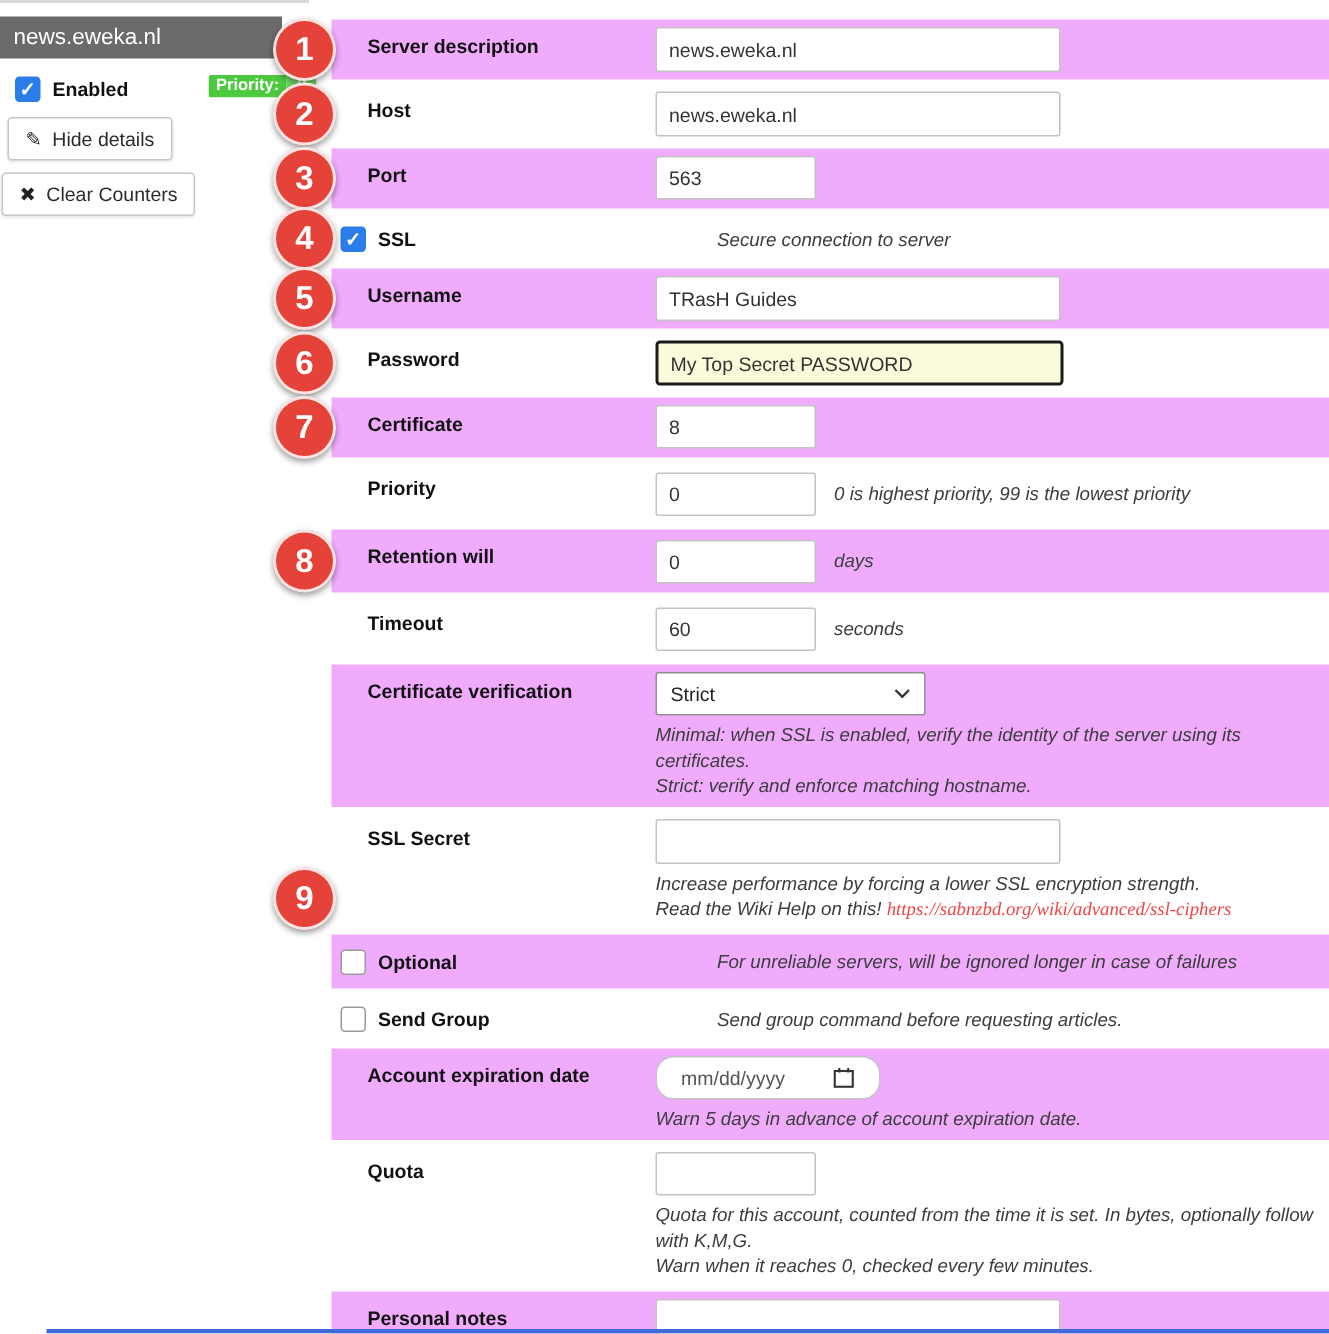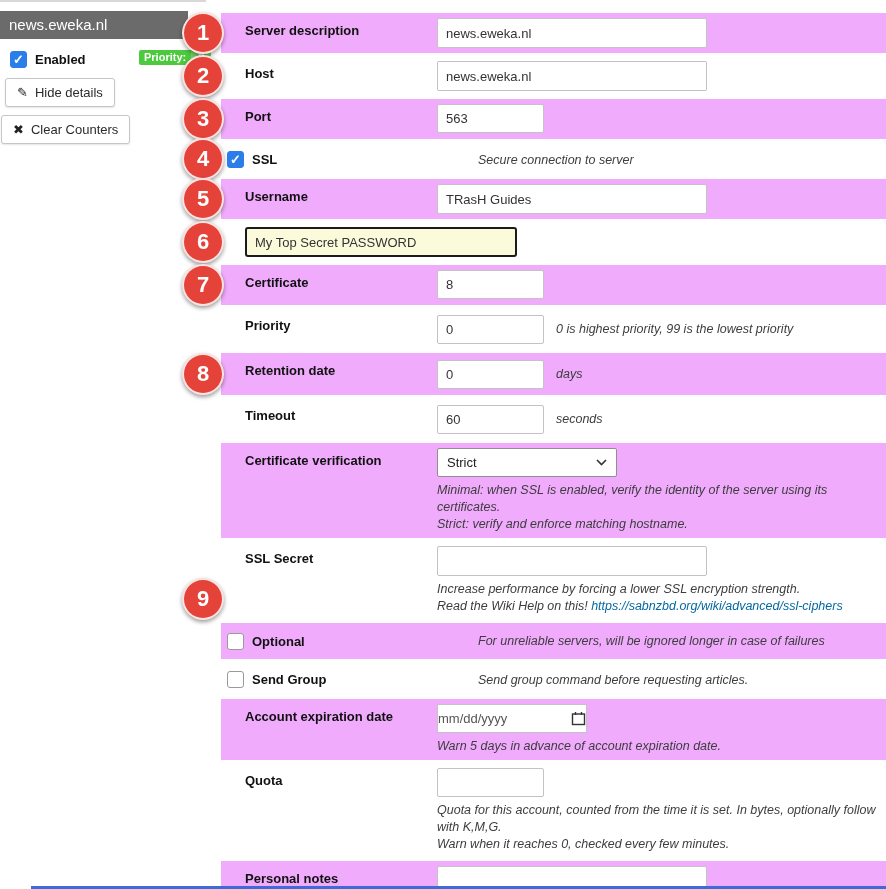--- a/index.html
+++ b/index.html
@@ -57,28 +57,28 @@
   }
   .ti.wide { width:270px; }
   .ti.narrow { width:107px; height:29px; }
   .ti.pw { background:#fbfbdc; border:2px solid #1b1b1b; border-radius:3px; width:272px; }
   .selectbox {
     width:180px; height:29px; border:1px solid #8f8f8f; border-radius:2px; background:#fff;
     display:flex; align-items:center; justify-content:space-between;
     padding:0 9px; font-size:13px; color:#222; cursor:pointer;
   }
   .datebox {
-    width:150px; height:29px; border:1px solid #c3c3c3; border-radius:0; background:#fff;
+    width:150px; height:29px; border:1px solid #c3c3c3; border-radius:12px; background:#fff;
     display:flex; align-items:center; justify-content:space-between;
-    padding:0 0; font-size:13px; color:#555; cursor:text;
+    padding:0 16px; font-size:13px; color:#555; cursor:text;
   }
   .help { font-style:italic; font-size:12.5px; color:#3d3d3d; line-height:17px; }
   .help.inline { padding-top:5px;margin-left:36px; }
   .help.below { margin-top:5px; }
-  .help a, .wiki-link { color:#0369a1; text-decoration:none; font-style:italic; }
+  .help a, .wiki-link { color:#ef4444; text-decoration:none; font-style:italic;font-family:Liberation Serif, serif; }
   .cbrow { padding-left:6px; }
   .cbcol { width:215px; flex:0 0 215px; display:flex; align-items:center; gap:8px; padding:8px 0; }
   .cbcol .cblabel { font-weight:bold; font-size:13px; color:#111; }
   .cbrow .help.inline { padding-top:10px; }
   .notes-wrap { position:relative; width:270px; }
   .notes {
     width:270px; height:62px; border:1px solid #c3c3c3; border-radius:2px;
     font-family:"Liberation Sans", sans-serif; font-size:13px; padding:4px 6px;
     resize:none; outline:none; display:block;
   }
@@ -166,20 +166,21 @@
   </div>
 
   <div class="row gray" style="min-height:40px">
     <div class="flabel">Username</div>
     <div class="ctrl">
       <input class="ti wide" value="TRasH Guides" style="">
     </div>
   </div>
 
   <div class="row white" style="min-height:40px">
+    <div class="flabel">Password</div>
     <div class="ctrl">
       <input class="ti pw" value="My Top Secret PASSWORD" style="">
     </div>
   </div>
 
   <div class="row gray" style="min-height:40px">
     <div class="flabel">Certificate</div>
     <div class="ctrl">
       <input class="ti narrow" value="8" style="">
     </div>
@@ -187,21 +188,21 @@
 
   <div class="row white" style="min-height:42px">
     <div class="flabel">Priority</div>
     <div class="ctrl vcenter">
       <input class="ti narrow" value="0" style="">
       <span class="help">0 is highest priority, 99 is the lowest priority</span>
     </div>
   </div>
 
   <div class="row gray" style="min-height:42px">
-    <div class="flabel">Retention date</div>
+    <div class="flabel">Retention will</div>
     <div class="ctrl vcenter">
       <input class="ti narrow" value="0" style="">
       <span class="help">days</span>
     </div>
   </div>
 
   <div class="row white" style="min-height:42px">
     <div class="flabel">Timeout</div>
     <div class="ctrl vcenter">
       <input class="ti narrow" value="60" style="">

